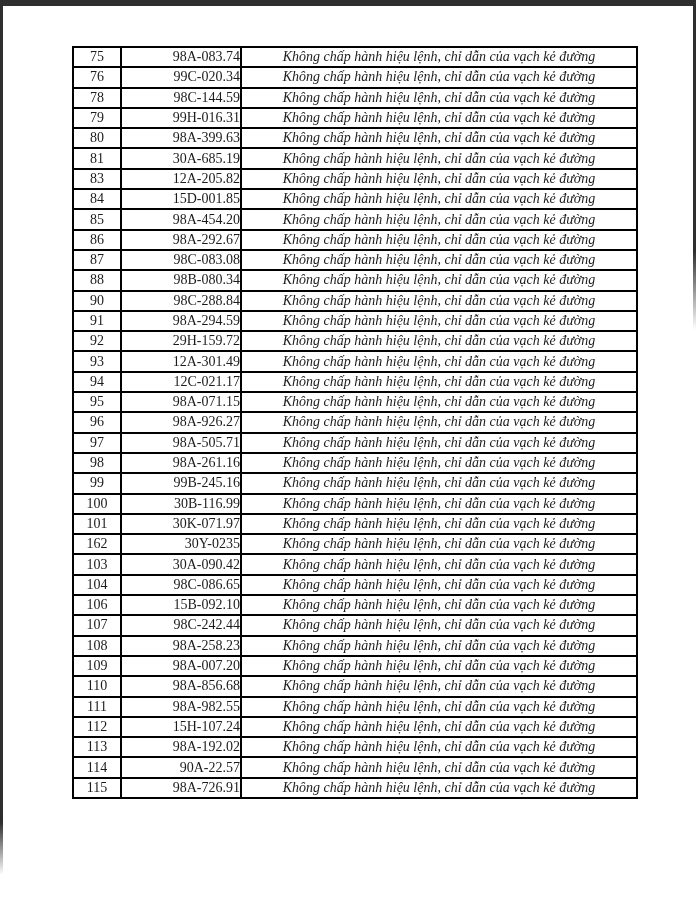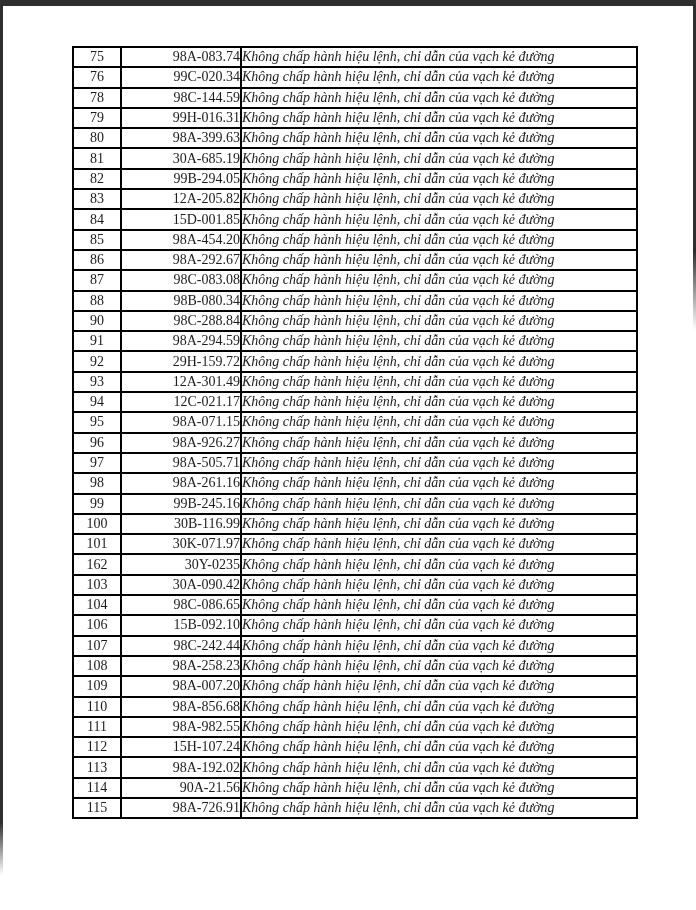--- a/index.html
+++ b/index.html
@@ -48,21 +48,21 @@
     font-size: 14px;
     line-height: 18px;
     color: #1b1b1b;
     white-space: nowrap;
     overflow: hidden;
     vertical-align: middle;
   }
   td.c-no { text-align: center; }
   td.c-plate { text-align: right; }
   td.c-violation {
-    text-align: left;
+    text-align: center;
     font-style: italic;
     padding-right: 4px;
     margin-left: 38px;
   }
 </style>
 </head>
 <body>
 
 <div class="scan">
   <div class="edge-top"></div>
@@ -106,25 +106,20 @@
     <td class="c-plate">98A-399.63</td>
     <td class="c-violation">Không chấp hành hiệu lệnh, chỉ dẫn của vạch kẻ đường</td>
   </tr>
 
   <tr>
     <td class="c-no">81</td>
     <td class="c-plate">30A-685.19</td>
     <td class="c-violation">Không chấp hành hiệu lệnh, chỉ dẫn của vạch kẻ đường</td>
   </tr>
 
-  <tr>
-    <td class="c-no">82</td>
-    <td class="c-plate">99B-294.05</td>
-    <td class="c-violation">Không chấp hành hiệu lệnh, chỉ dẫn của vạch kẻ đường</td>
-  </tr>
 
   <tr>
     <td class="c-no">83</td>
     <td class="c-plate">12A-205.82</td>
     <td class="c-violation">Không chấp hành hiệu lệnh, chỉ dẫn của vạch kẻ đường</td>
   </tr>
 
   <tr>
     <td class="c-no">84</td>
     <td class="c-plate">15D-001.85</td>
@@ -290,21 +285,21 @@
   </tr>
 
   <tr>
     <td class="c-no">113</td>
     <td class="c-plate">98A-192.02</td>
     <td class="c-violation">Không chấp hành hiệu lệnh, chỉ dẫn của vạch kẻ đường</td>
   </tr>
 
   <tr>
     <td class="c-no">114</td>
-    <td class="c-plate">90A-21.56</td>
+    <td class="c-plate">90A-22.57</td>
     <td class="c-violation">Không chấp hành hiệu lệnh, chỉ dẫn của vạch kẻ đường</td>
   </tr>
 
   <tr>
     <td class="c-no">115</td>
     <td class="c-plate">98A-726.91</td>
     <td class="c-violation">Không chấp hành hiệu lệnh, chỉ dẫn của vạch kẻ đường</td>
   </tr>
 </tbody>
   </table>

